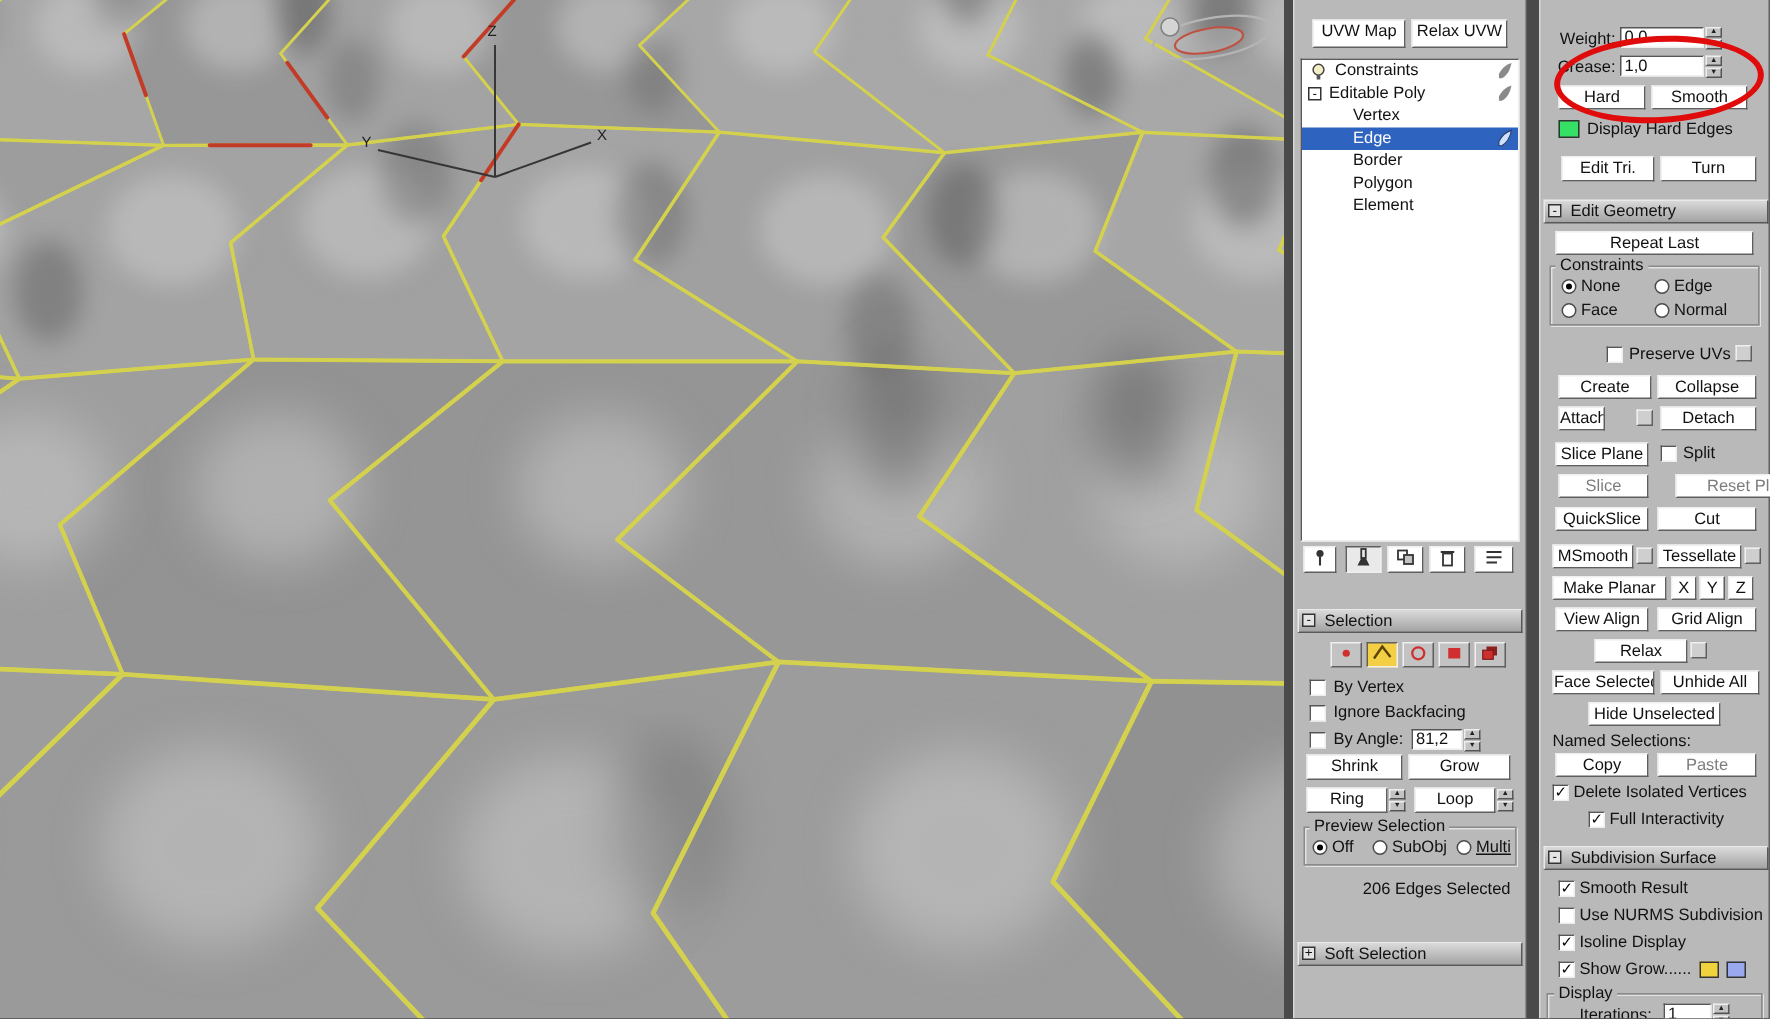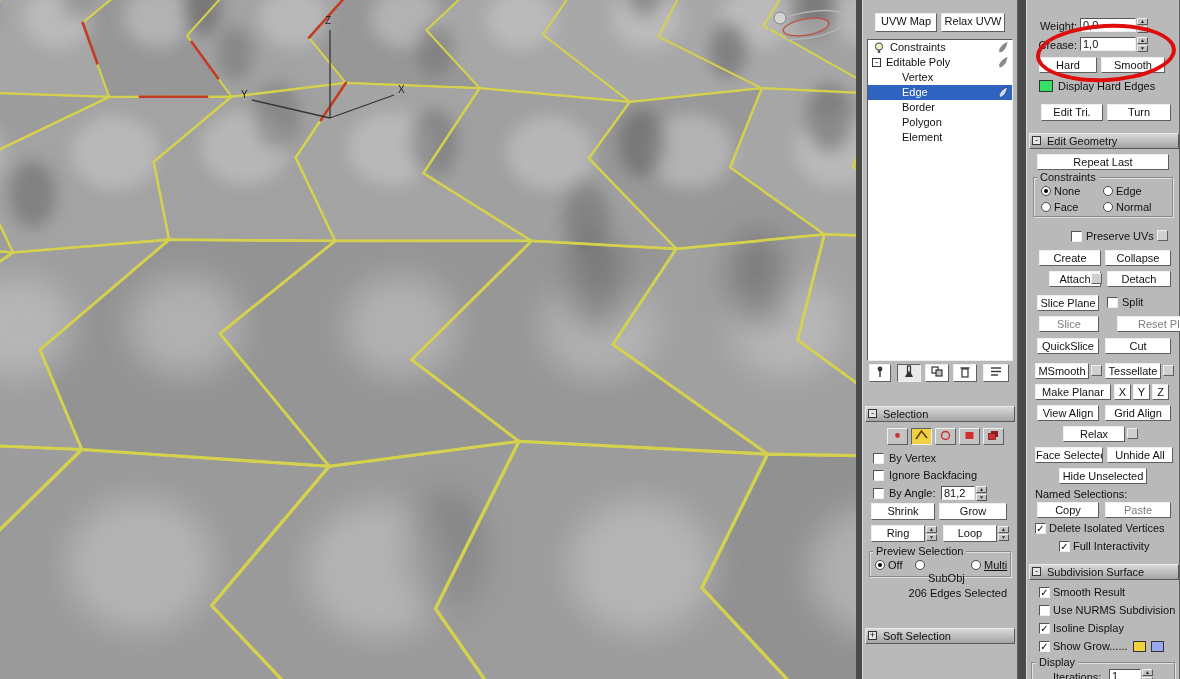--- a/index.html
+++ b/index.html
@@ -349,21 +349,21 @@
       <div class="up">▲</div>
       <div class="dn">▼</div>
     </div>
 
     <div class="grp" style="left:6px;top:551px;width:142px;height:26px;">
       <span class="grptitle" style="left:3px;">Preview Selection</span>
     </div>
     <div class="radio sel" style="left:12px;top:560px;"></div>
     <div class="lbl" style="left:25px;top:559px;">Off</div>
     <div class="radio" style="left:52px;top:560px;"></div>
-    <div class="lbl" style="left:65px;top:559px;margin-top:13px;">SubObj</div>
+    <div class="lbl" style="left:65px;top:559px;">SubObj</div>
     <div class="radio" style="left:108px;top:560px;"></div>
     <div class="lbl" style="left:121px;top:559px;text-decoration:underline;">Multi</div>
 
     <div class="lbl" style="left:0;top:587px;width:144px;text-align:right;">206 Edges Selected</div>
 
     <div class="rollhdr" style="left:2px;top:628px;width:150px;">
       <span class="rollbox">+</span>
       <span>Soft Selection</span>
     </div>
   </div>
@@ -409,21 +409,21 @@
     <div class="radio" style="left:76px;top:202px;"></div>
     <div class="lbl" style="left:89px;top:201px;">Normal</div>
 
     <div class="cb" style="left:44px;top:231px;"></div>
     <div class="lbl" style="left:59px;top:230px;">Preserve UVs</div>
     <div class="sq" style="left:130px;top:230px;"></div>
 
     <div class="btn" style="left:12px;top:250px;width:62px;height:16px;">Create</div>
     <div class="btn" style="left:78px;top:250px;width:66px;height:16px;">Collapse</div>
 
-    <div class="btn" style="left:22px;top:271px;width:52px;height:16px;">Attach</div>
+    <div class="btn" style="left:12px;top:271px;width:31px;height:16px;">Attach</div>
     <div class="sq" style="left:64px;top:273px;"></div>
     <div class="btn" style="left:80px;top:271px;width:64px;height:16px;">Detach</div>
 
     <div class="btn" style="left:10px;top:295px;width:62px;height:16px;">Slice Plane</div>
     <div class="cb" style="left:80px;top:297px;"></div>
     <div class="lbl" style="left:95px;top:296px;">Split</div>
 
     <div class="btn dis" style="left:12px;top:316px;width:60px;height:16px;">Slice</div>
     <div class="btn dis" style="left:90px;top:316px;width:70px;height:16px;padding-left:20px;">Reset Plane</div>
 

